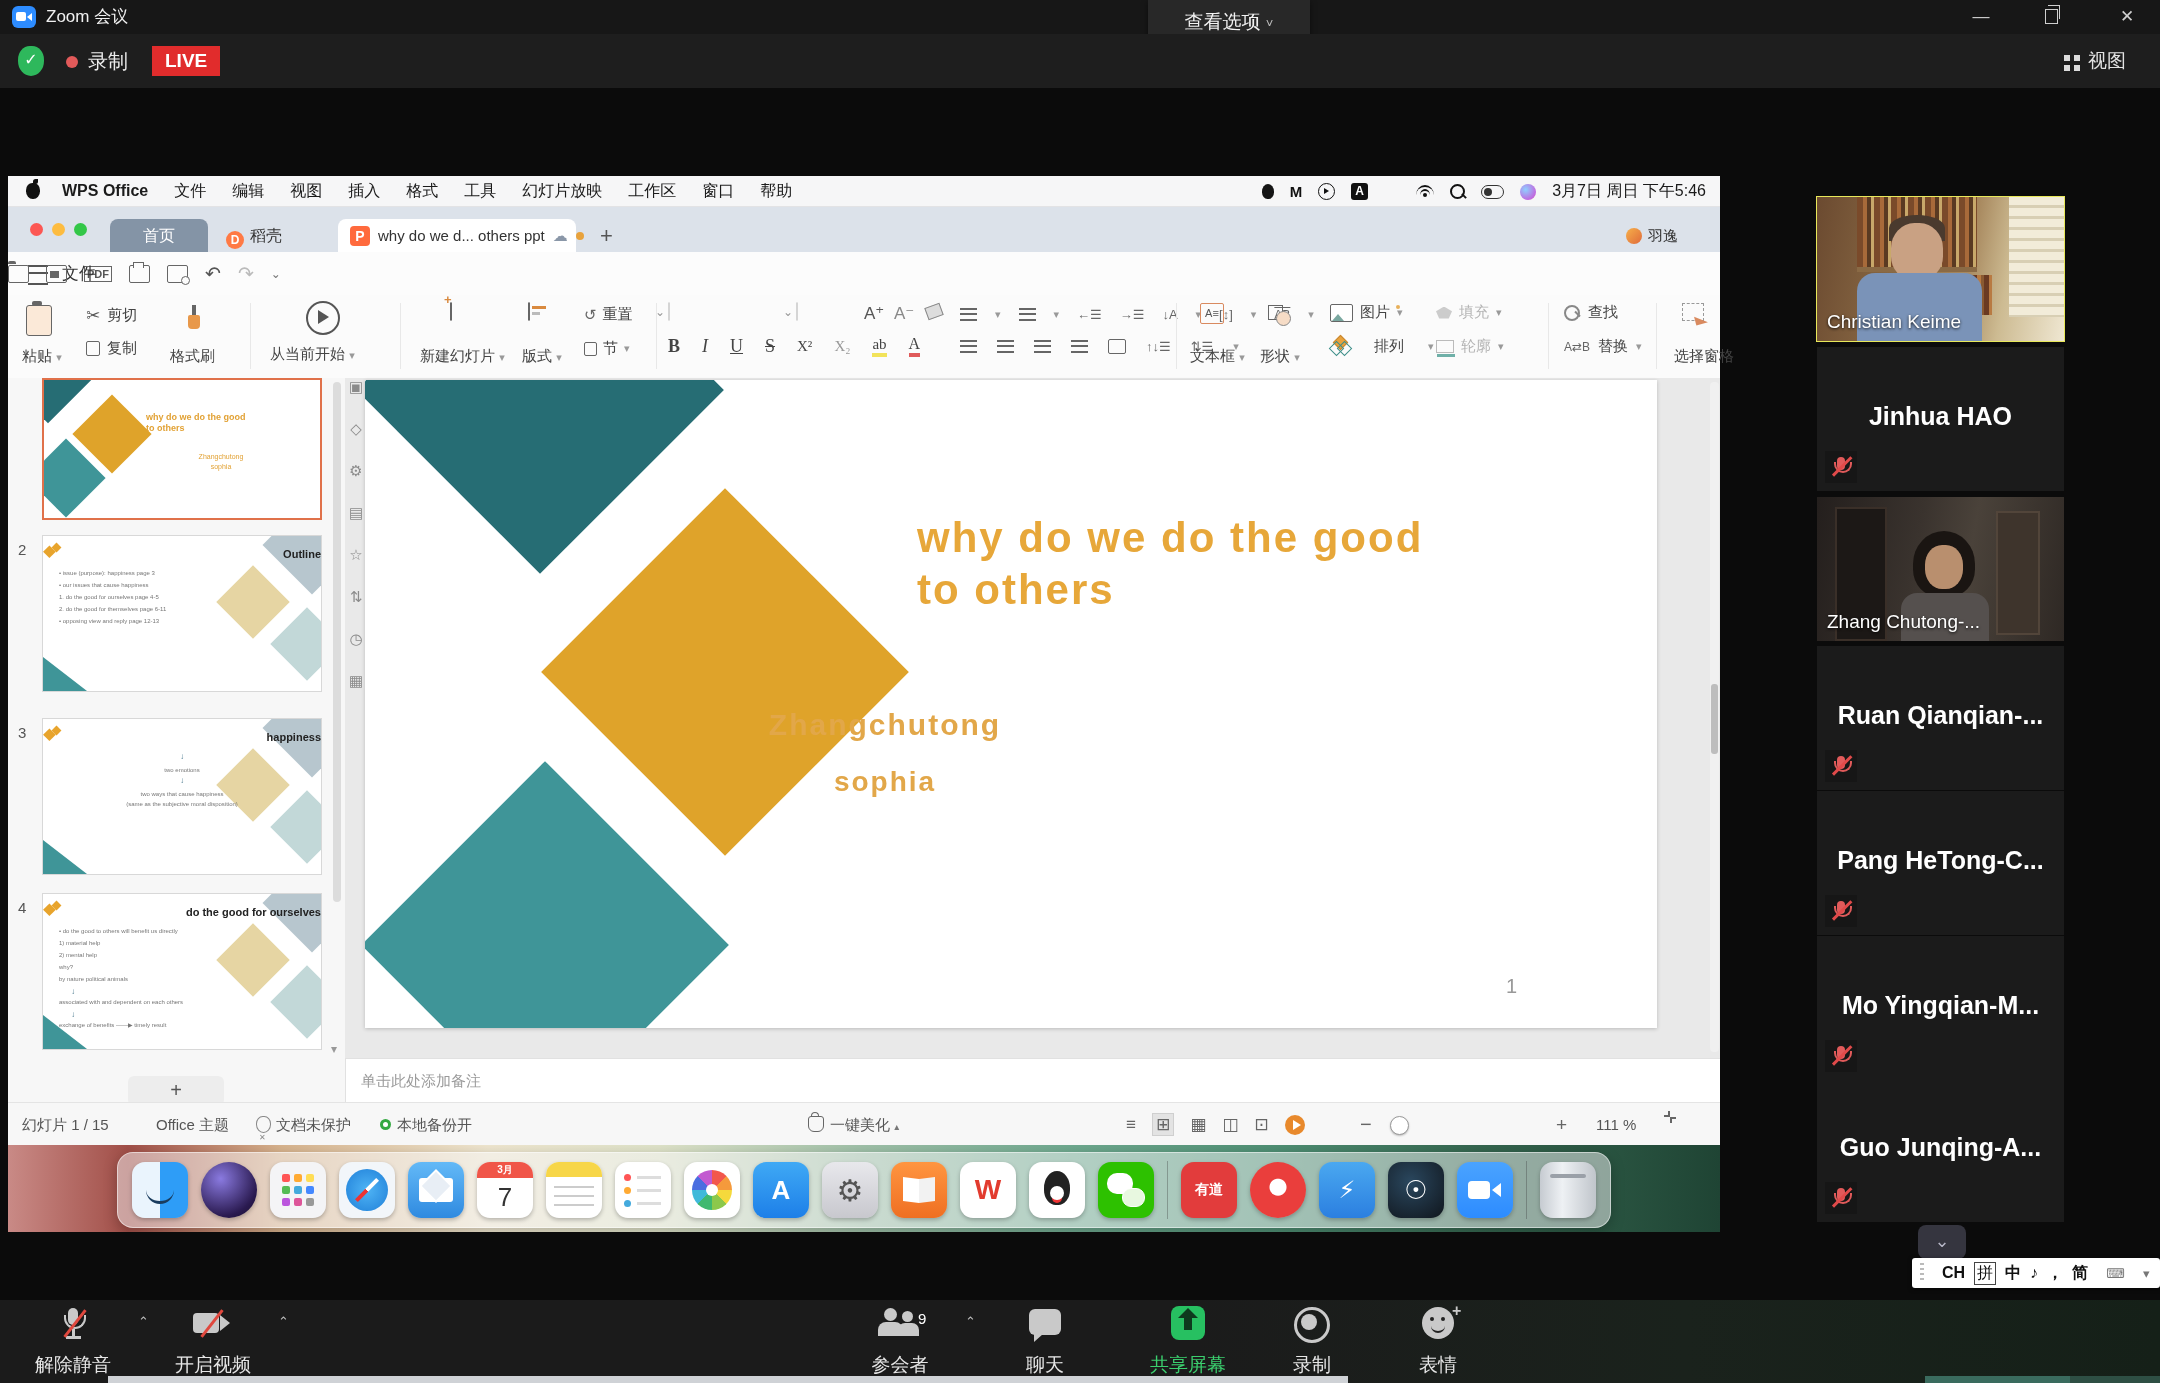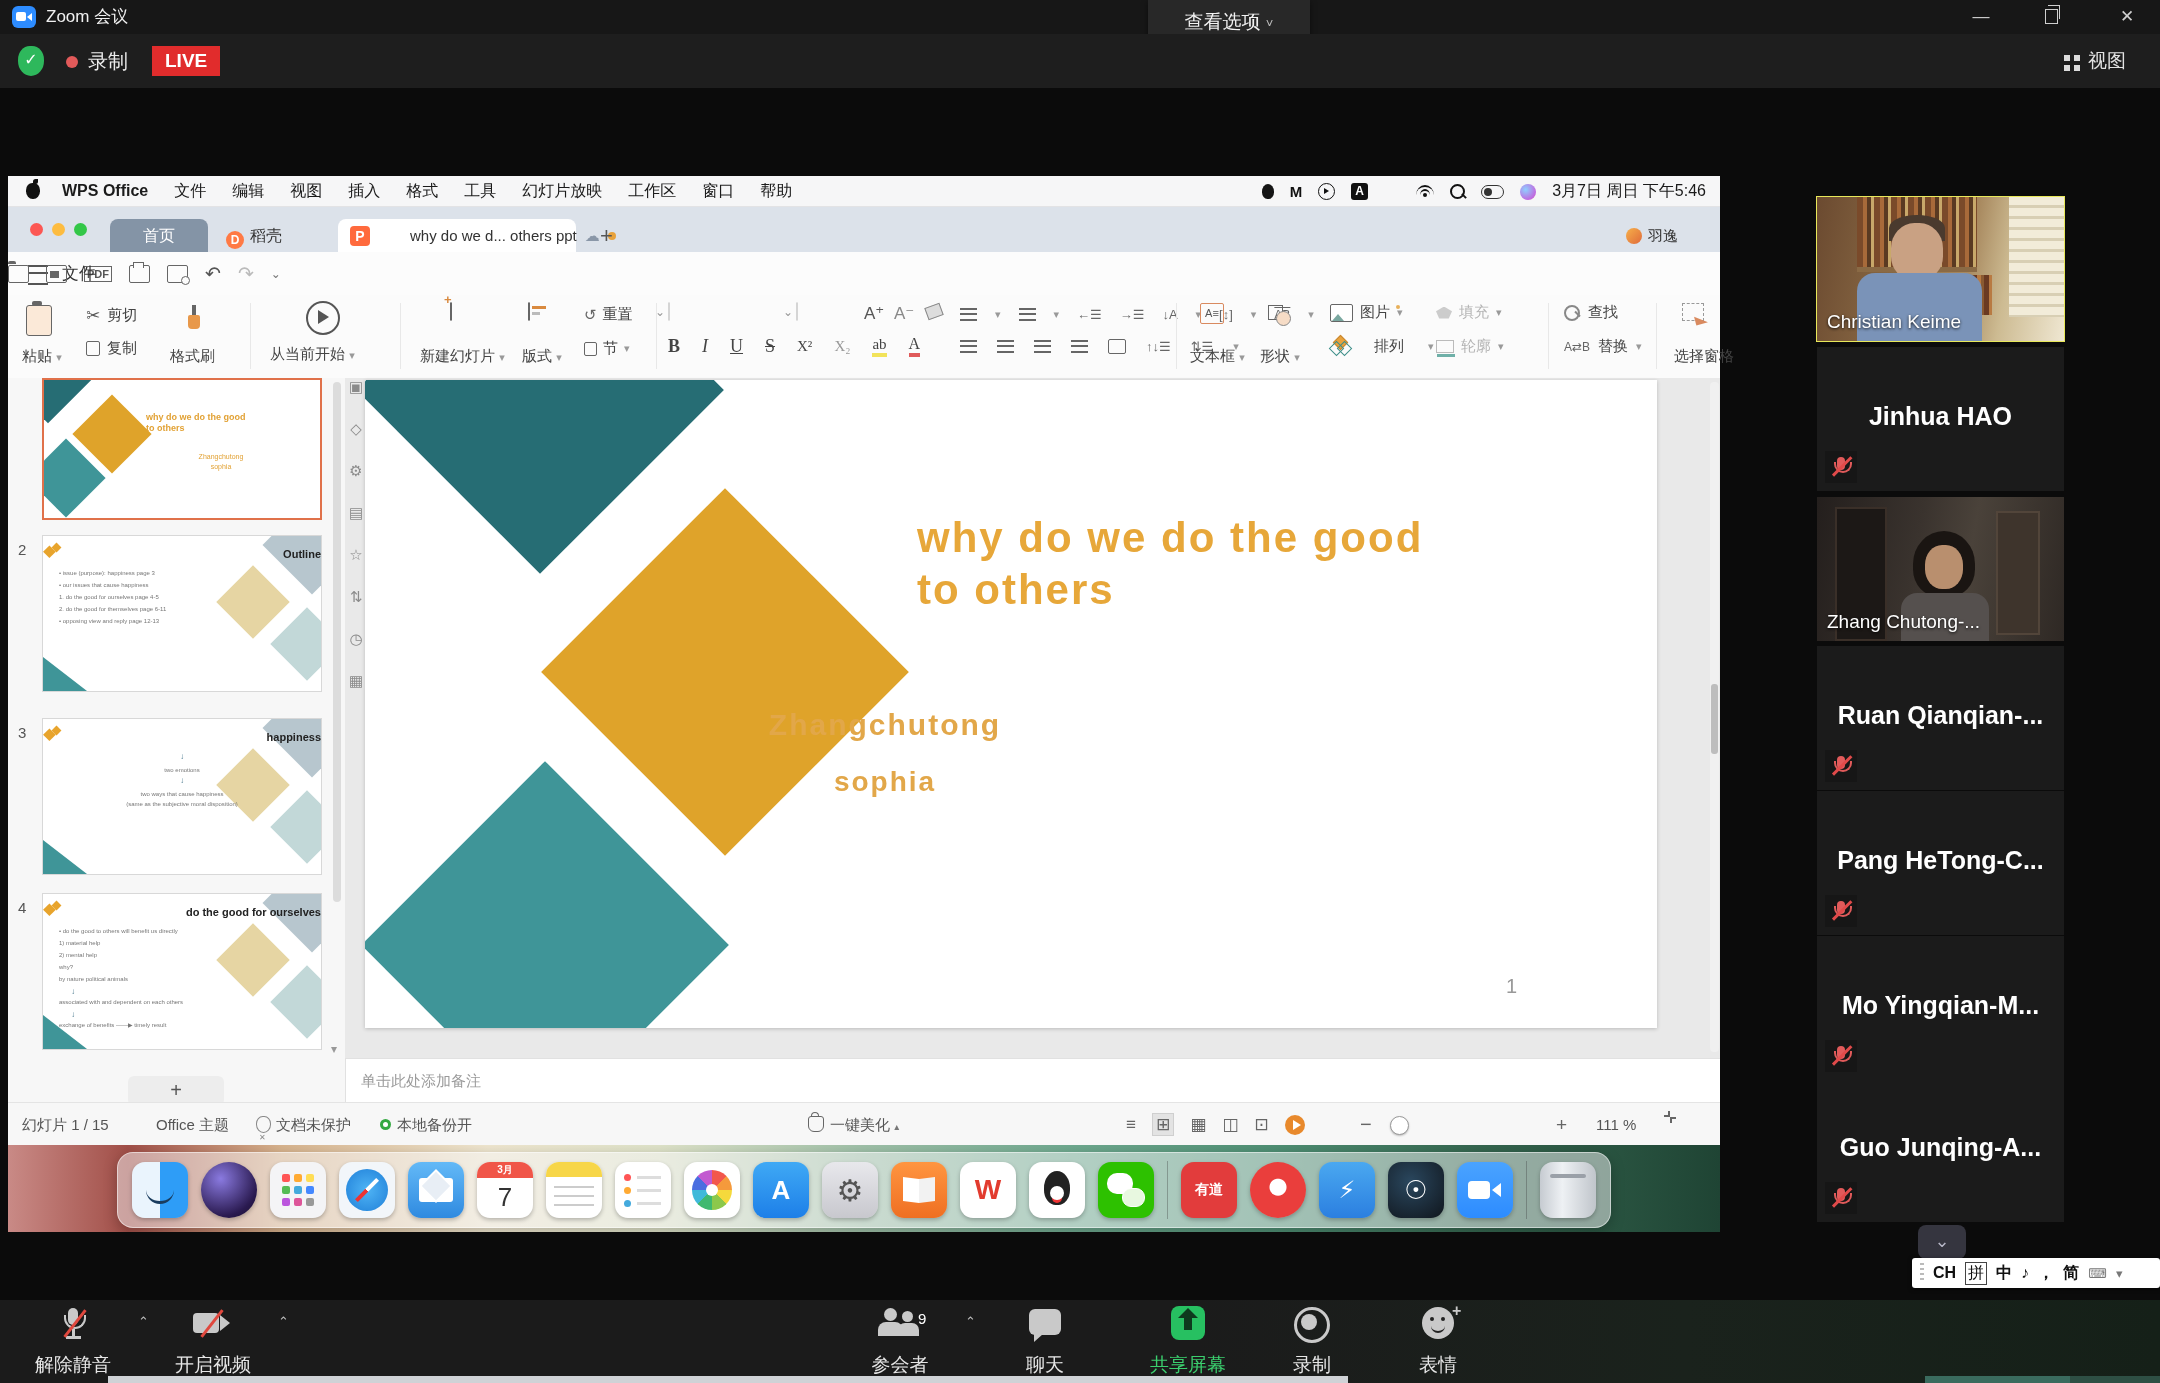--- a/index.html
+++ b/index.html
@@ -68,21 +68,21 @@
   .si-siri{width:16px;height:16px;border-radius:50%;background:radial-gradient(circle at 35% 35%,#8fd0ff,#c06ae0 70%,#e05a90);}
 
   
   .tabbar{left:0;top:31px;width:1712px;height:45px;background:#dce2ea;}
   .tl{top:16px;width:13px;height:13px;border-radius:50%;}
   .tab-home{left:102px;top:12px;width:98px;height:33px;background:#8494a6;border-radius:8px 8px 0 0;color:#fff;font-size:16px;text-align:center;line-height:33px;}
   .tab-docer{left:218px;top:12px;height:33px;line-height:33px;font-size:16px;color:#333;}
   .docer-ic{display:inline-block;width:18px;height:18px;background:#ff7a45;border-radius:50%;color:#fff;font-size:12px;font-weight:bold;text-align:center;line-height:18px;vertical-align:-3px;margin-right:6px;}
   .tab-doc{left:330px;top:12px;width:238px;height:33px;background:#fff;border-radius:8px 8px 0 0;display:flex;align-items:center;padding:0 12px;box-sizing:border-box;gap:8px;}
   .pic{width:20px;height:20px;background:#ff6a3d;border-radius:4px;color:#fff;font-weight:bold;font-size:14px;text-align:center;line-height:20px;flex:0 0 auto;}
-  .tab-doc .t{font-size:15px;color:#333;white-space:nowrap;margin-left:32px;}
+  .tab-doc .t{font-size:15px;color:#333;white-space:nowrap;}
   .tab-doc .cl{color:#8a97a8;font-size:15px;}
   .tab-doc .dot{width:8px;height:8px;border-radius:50%;background:#e8a23c;flex:0 0 auto;}
   .tab-plus{left:582px;top:12px;width:33px;height:33px;color:#555;font-size:22px;text-align:center;line-height:33px;}
   .tab-user{left:1618px;top:12px;height:33px;line-height:33px;font-size:15px;color:#333;}
   .uic{display:inline-block;width:16px;height:16px;border-radius:50%;background:linear-gradient(135deg,#f6b04a,#e06a3a);vertical-align:-3px;margin-right:6px;}
 
   
   .ribtabs{left:0;top:76px;width:1712px;height:43px;background:#fcfcfc;border-bottom:1px solid #ececec;}
   .hamb{left:20px;top:13px;width:20px;height:16px;border-top:2px solid #555;border-bottom:2px solid #555;}
   .hamb::before{content:"";position:absolute;left:0;top:5px;width:20px;height:2px;background:#555;}
@@ -278,21 +278,21 @@
   .scene-book .body{position:absolute;left:40px;top:76px;width:125px;height:70px;background:#7a93b8;border-radius:18px 18px 0 0;}
   .scene-room{position:absolute;inset:0;background:linear-gradient(100deg,#241f1d 0%,#3a332e 40%,#4a423a 60%,#2e2824 100%);}
   .scene-room .door{position:absolute;left:18px;top:10px;width:48px;height:130px;background:#1c1816;border:2px solid #3a2f28;}
   .scene-room .door2{position:absolute;right:24px;top:14px;width:40px;height:120px;background:#3e342c;border:2px solid #52453a;}
   .scene-room .hair2{position:absolute;left:96px;top:34px;width:62px;height:66px;background:#1a1512;border-radius:50% 50% 42% 42%;}
   .scene-room .face{position:absolute;left:108px;top:48px;width:38px;height:44px;background:#b98f6e;border-radius:45%;}
   .scene-room .body2{position:absolute;left:84px;top:96px;width:88px;height:50px;background:#55504e;border-radius:16px 16px 0 0;}
   .chevbtn{left:1918px;top:1225px;width:48px;height:34px;background:#35353f;border-radius:8px;color:#b8b8c8;font-size:18px;text-align:center;line-height:32px;}
 
   
-  .ime{left:1912px;top:1258px;width:248px;height:30px;background:#fff;border-radius:3px;box-shadow:0 1px 4px rgba(0,0,0,.5);display:flex;align-items:center;padding:0 8px;box-sizing:border-box;gap:9px;}
+  .ime{left:1912px;top:1258px;width:248px;height:30px;background:#fff;border-radius:3px;box-shadow:0 1px 4px rgba(0,0,0,.5);display:flex;align-items:center;padding:0 8px;box-sizing:border-box;gap:18px;}
   .ime .handle{width:4px;height:20px;background:repeating-linear-gradient(#bbb 0 2px,transparent 2px 5px);}
   .ime .ch{font-size:16px;color:#111;font-weight:bold;white-space:nowrap;}
   .ime .boxed{border:1.5px solid #444;padding:0 2px;font-weight:normal;}
   .ime .dim{color:#777;font-weight:normal;font-size:13px;}
 
   
   .ztb{left:0;top:1300px;width:2160px;height:83px;background:linear-gradient(90deg,#1b1b1b 0%,#1b1b1b 55%,#1a221c 78%,#152018 100%);}
   .zbtn{position:absolute;text-align:center;color:#e6e6e6;font-size:19px;}
   .zbtn .lbl{position:absolute;left:50%;transform:translateX(-50%);top:52px;white-space:nowrap;}
   .caret{position:absolute;color:#b9b9b9;font-size:13px;top:14px;}

